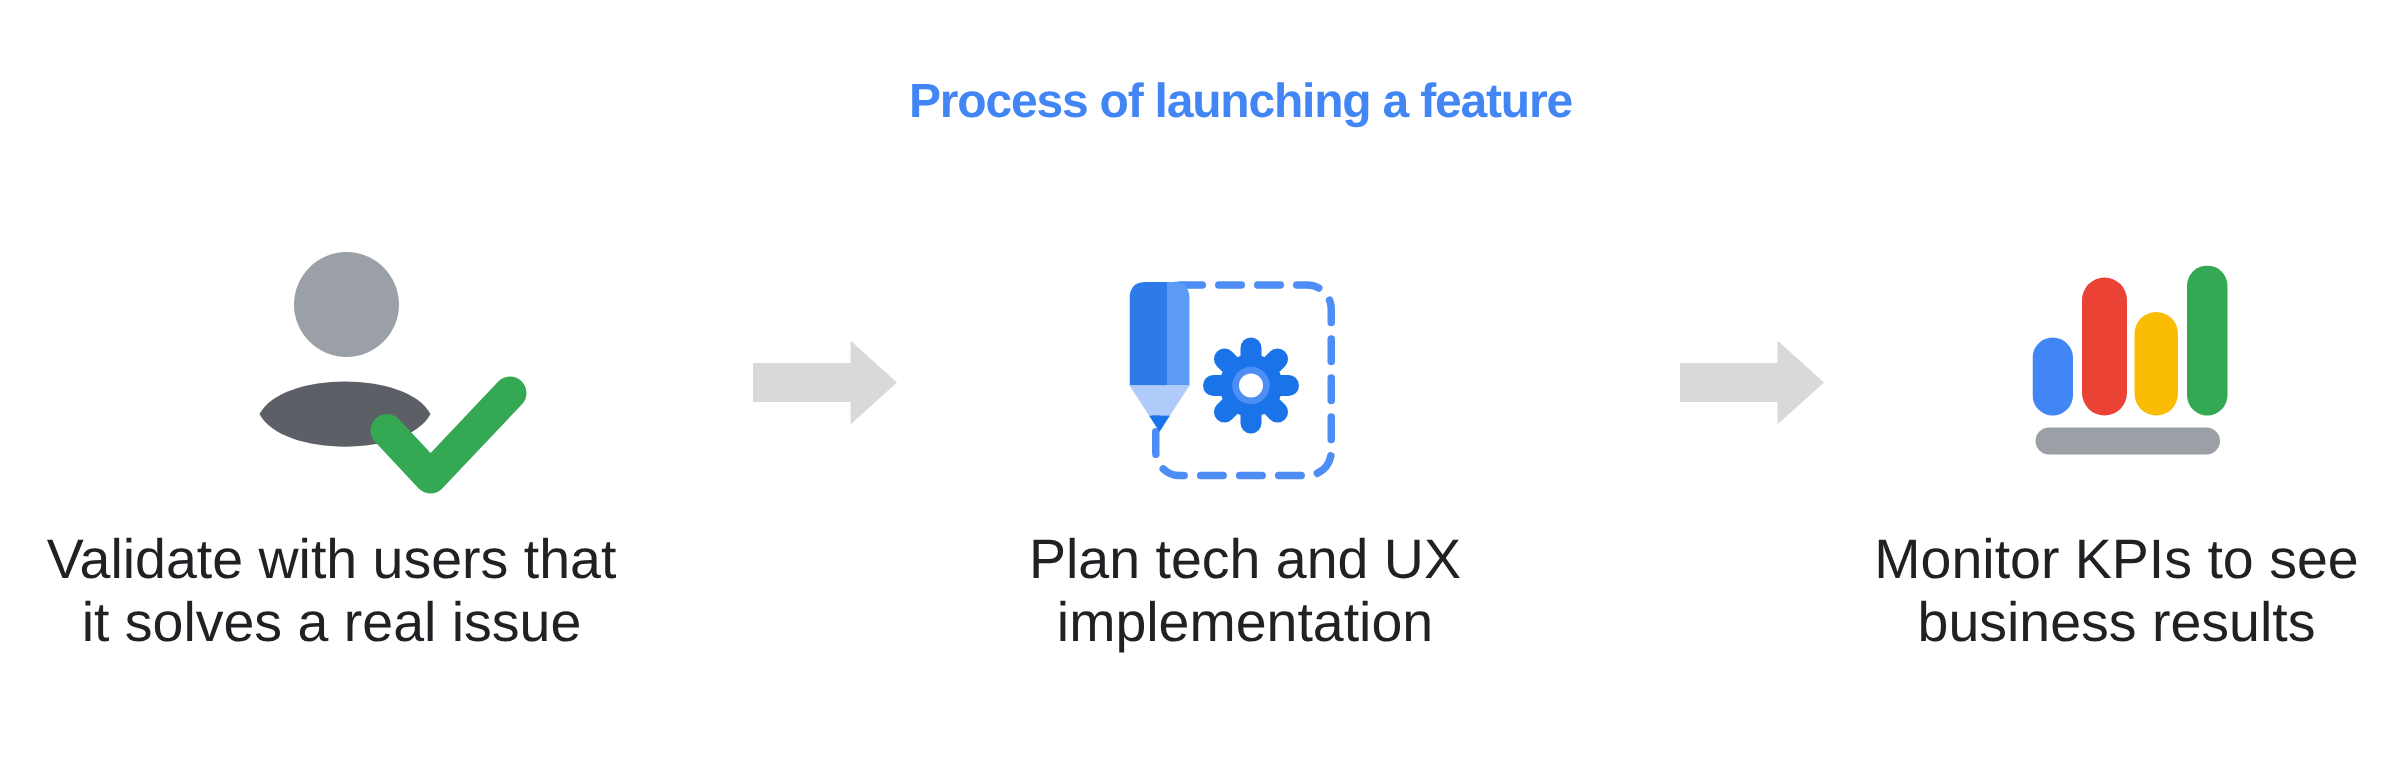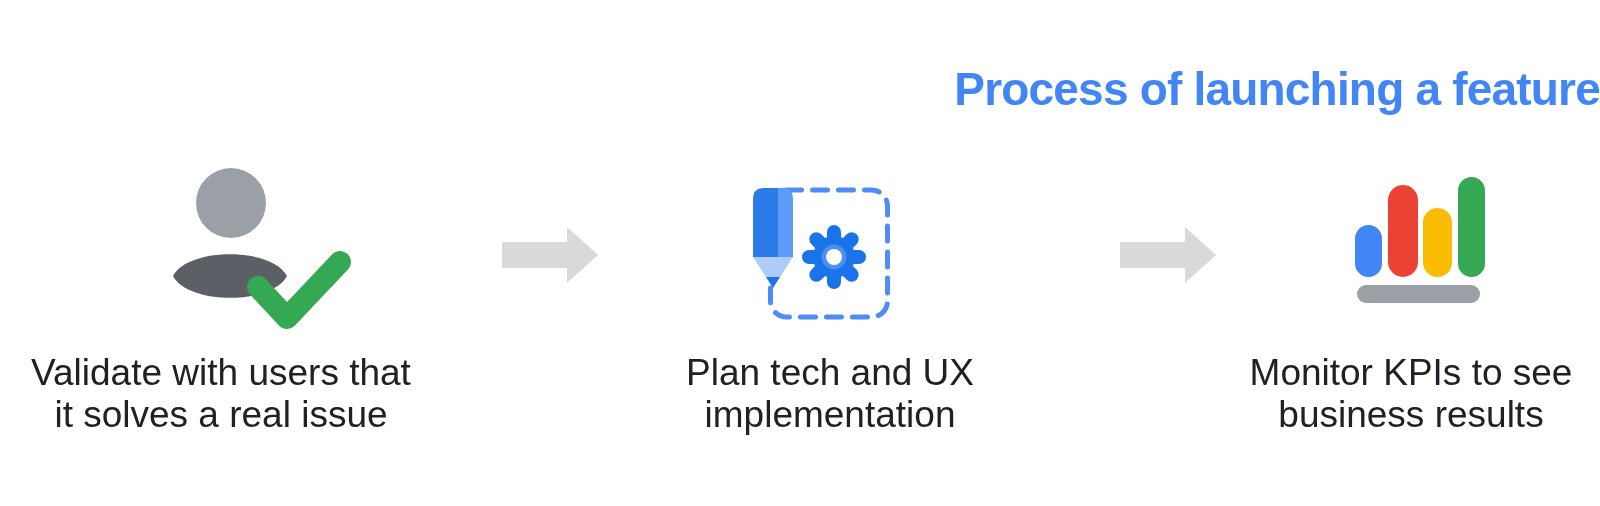--- a/index.html
+++ b/index.html
@@ -6,25 +6,25 @@
   .canvas{
     position:relative;
     width:1600px;
     height:506px;
     background:#ffffff;
     font-family:"Liberation Sans", sans-serif;
     overflow:hidden;
   }
   .title{
     position:absolute;
-    top:62px;
+    top:49px;
     left:54px;
     width:1546px;
-    text-align:right;
-    font-size:46px;
+    text-align:center;
+    font-size:32px;
     font-weight:bold;
     letter-spacing:-0.8px;
     color:#4285F4;
     white-space:nowrap;
   }
   .icon{position:absolute;}
   .icon-person{left:172px;top:160px;}
   .arrow-1{left:502px;top:227px;}
   .arrow-2{left:1120px;top:227px;}
   .icon-plan{left:753px;top:185px;}

